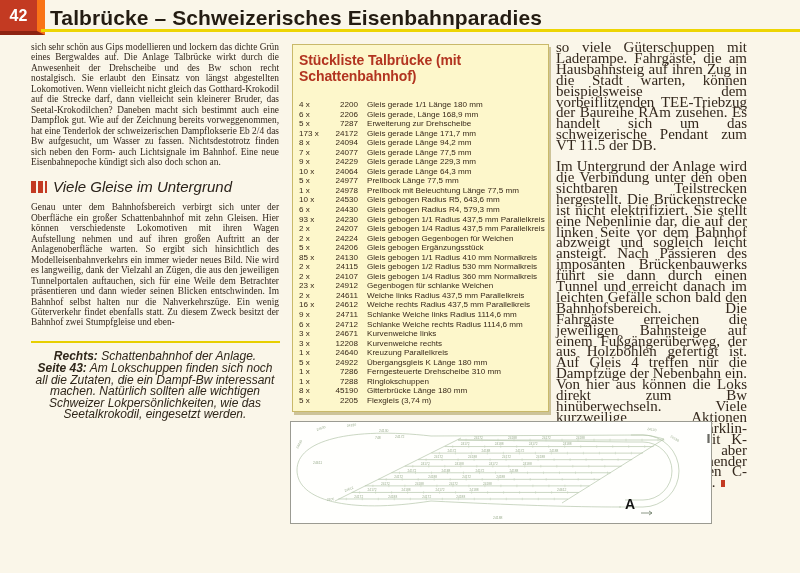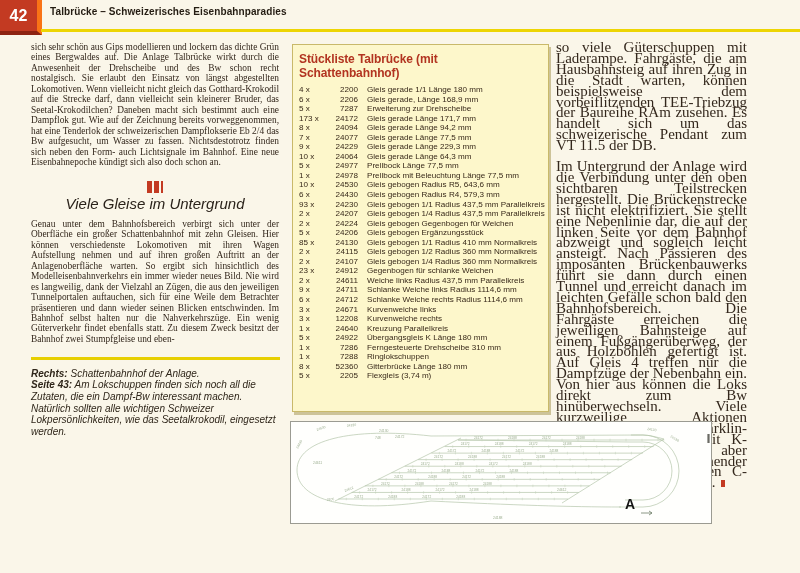--- a/index.html
+++ b/index.html
@@ -5,70 +5,70 @@
   html,body{margin:0;padding:0;}
   body{
     width:800px;height:573px;position:relative;overflow:hidden;
     background:#faf6e9;
     font-family:"Liberation Sans",sans-serif;
     -webkit-font-smoothing:antialiased;
   }
   
   .pagenum{
     position:absolute;left:0;top:0;width:37px;height:31px;
-    background:#c33a22;border-right:5px solid #f97316;border-bottom:4px solid #8d2312;
+    background:#c33a22;border-right:8px solid #f97316;border-bottom:4px solid #8d2312;
     color:#fff;font-weight:bold;font-size:16px;
     display:flex;align-items:center;justify-content:center;
   }
   .page-title{
     position:absolute;left:50px;top:6px;margin:0;
-    font-size:10px;font-weight:bold;color:#241c12;letter-spacing:.1px;
+    font-size:21px;font-weight:bold;color:#241c12;letter-spacing:.1px;
   }
   .header-rule{
     position:absolute;left:41px;top:29px;width:759px;height:3px;background:#edd503;
   }
   
   .col-left{
     position:absolute;left:31px;top:42px;width:248px;
     font-family:"Liberation Serif",serif;font-size:9.4px;line-height:10.45px;
     color:#33271c;text-align:justify;hyphens:auto;
   }
   .col-left p{margin:0;}
   .sec-heading{
     margin:14px 0 9px 0;font-family:"Liberation Sans",sans-serif;
     font-style:italic;font-size:15px;font-weight:normal;color:#2a221a;
-    display:flex;align-items:center;gap:6px;flex-direction:column;
+    display:flex;align-items:center;gap:6px;
   }
   .bars{display:inline-flex;gap:2px;align-items:flex-end;}
   .bars i{display:inline-block;background:#c33a22;height:12px;}
   .bars i.b1,.bars i.b2{width:5px;}
   .bars i.b3{width:2px;}
   .caption-rule{margin:13px 0 8px 0;height:2.5px;background:#e7cf00;border:none;width:249px;}
   .caption{
     font-family:"Liberation Sans",sans-serif;font-style:italic;
-    font-size:10px;line-height:11.6px;color:#2f261a;text-align:left;margin:0;
+    font-size:12px;line-height:11.6px;color:#2f261a;text-align:center;margin:0;
   }
   .cap-b{font-weight:bold;}
   .col-right{
     position:absolute;left:556px;top:42px;width:191px;
     font-family:"Liberation Serif",serif;font-size:15px;line-height:10.9px;
     color:#33271c;text-align:justify;hyphens:auto;
   }
   .col-right p{margin:0;}
   .col-right p + p{margin-top:10px;font-family:Liberation Serif, serif;}
   .endmark{display:inline-block;width:4px;height:7px;background:#c33a22;margin-left:5px;}
   
   .parts-panel{
     position:absolute;left:292px;top:44px;width:257px;height:368px;box-sizing:border-box;
     background:#fdf7cb;border:1px solid #c9b96a;
     box-shadow:2px 3px 0 rgba(150,132,55,.45);
     padding:6px 7px 4px 6px;
   }
   .parts-title{
-    margin:1px 0 5px 0;font-size:12px;font-weight:bold;color:#b23420;letter-spacing:-.1px;
+    margin:1px 0 16px 0;font-size:14px;font-weight:bold;color:#b23420;letter-spacing:-.1px;
   }
   .parts-rows{font-size:8.1px;line-height:9.55px;color:#38291a;}
   .prow{display:flex;}
   .prow .qty{width:26px;flex:none;}
   .prow .art{width:31px;text-align:right;flex:none;margin-left:2px;}
   .prow .desc{margin-left:9px;white-space:nowrap;}
   
   .plan-panel{
     position:absolute;left:290px;top:421px;width:420px;height:101px;
     background:#fffffd;border:1px solid #9b9b92;box-sizing:content-box;
@@ -202,41 +202,46 @@
 
       <div class="prow">
         <span class="qty">85 x</span>
         <span class="art">24130</span>
         <span class="desc">Gleis gebogen 1/1 Radius 410 mm Normalkreis</span>
       </div>
 
       <div class="prow">
         <span class="qty">2 x</span>
         <span class="art">24115</span>
-        <span class="desc">Gleis gebogen 1/2 Radius 360 mm Normalkreis</span>
+        <span class="desc">Gleis gebogen 1/2 Radius 530 mm Normalkreis</span>
       </div>
 
       <div class="prow">
         <span class="qty">2 x</span>
         <span class="art">24107</span>
         <span class="desc">Gleis gebogen 1/4 Radius 360 mm Normalkreis</span>
       </div>
 
       <div class="prow">
         <span class="qty">23 x</span>
         <span class="art">24912</span>
         <span class="desc">Gegenbogen für schlanke Weichen</span>
       </div>
 
       <div class="prow">
         <span class="qty">2 x</span>
         <span class="art">24611</span>
         <span class="desc">Weiche links Radius 437,5 mm Parallelkreis</span>
       </div>
 
+      <div class="prow">
+        <span class="qty">16 x</span>
+        <span class="art">24612</span>
+        <span class="desc">Weiche rechts Radius 437,5 mm Parallelkreis</span>
+      </div>
 
       <div class="prow">
         <span class="qty">9 x</span>
         <span class="art">24711</span>
         <span class="desc">Schlanke Weiche links Radius 1114,6 mm</span>
       </div>
 
       <div class="prow">
         <span class="qty">6 x</span>
         <span class="art">24712</span>
@@ -275,21 +280,21 @@
       </div>
 
       <div class="prow">
         <span class="qty">1 x</span>
         <span class="art">7288</span>
         <span class="desc">Ringlokschuppen</span>
       </div>
 
       <div class="prow">
         <span class="qty">8 x</span>
-        <span class="art">52360</span>
+        <span class="art">45190</span>
         <span class="desc">Gitterbrücke Länge 180 mm</span>
       </div>
 
       <div class="prow">
         <span class="qty">5 x</span>
         <span class="art">2205</span>
         <span class="desc">Flexgleis (3,74 m)</span>
       </div>
     </div>
 </div>

